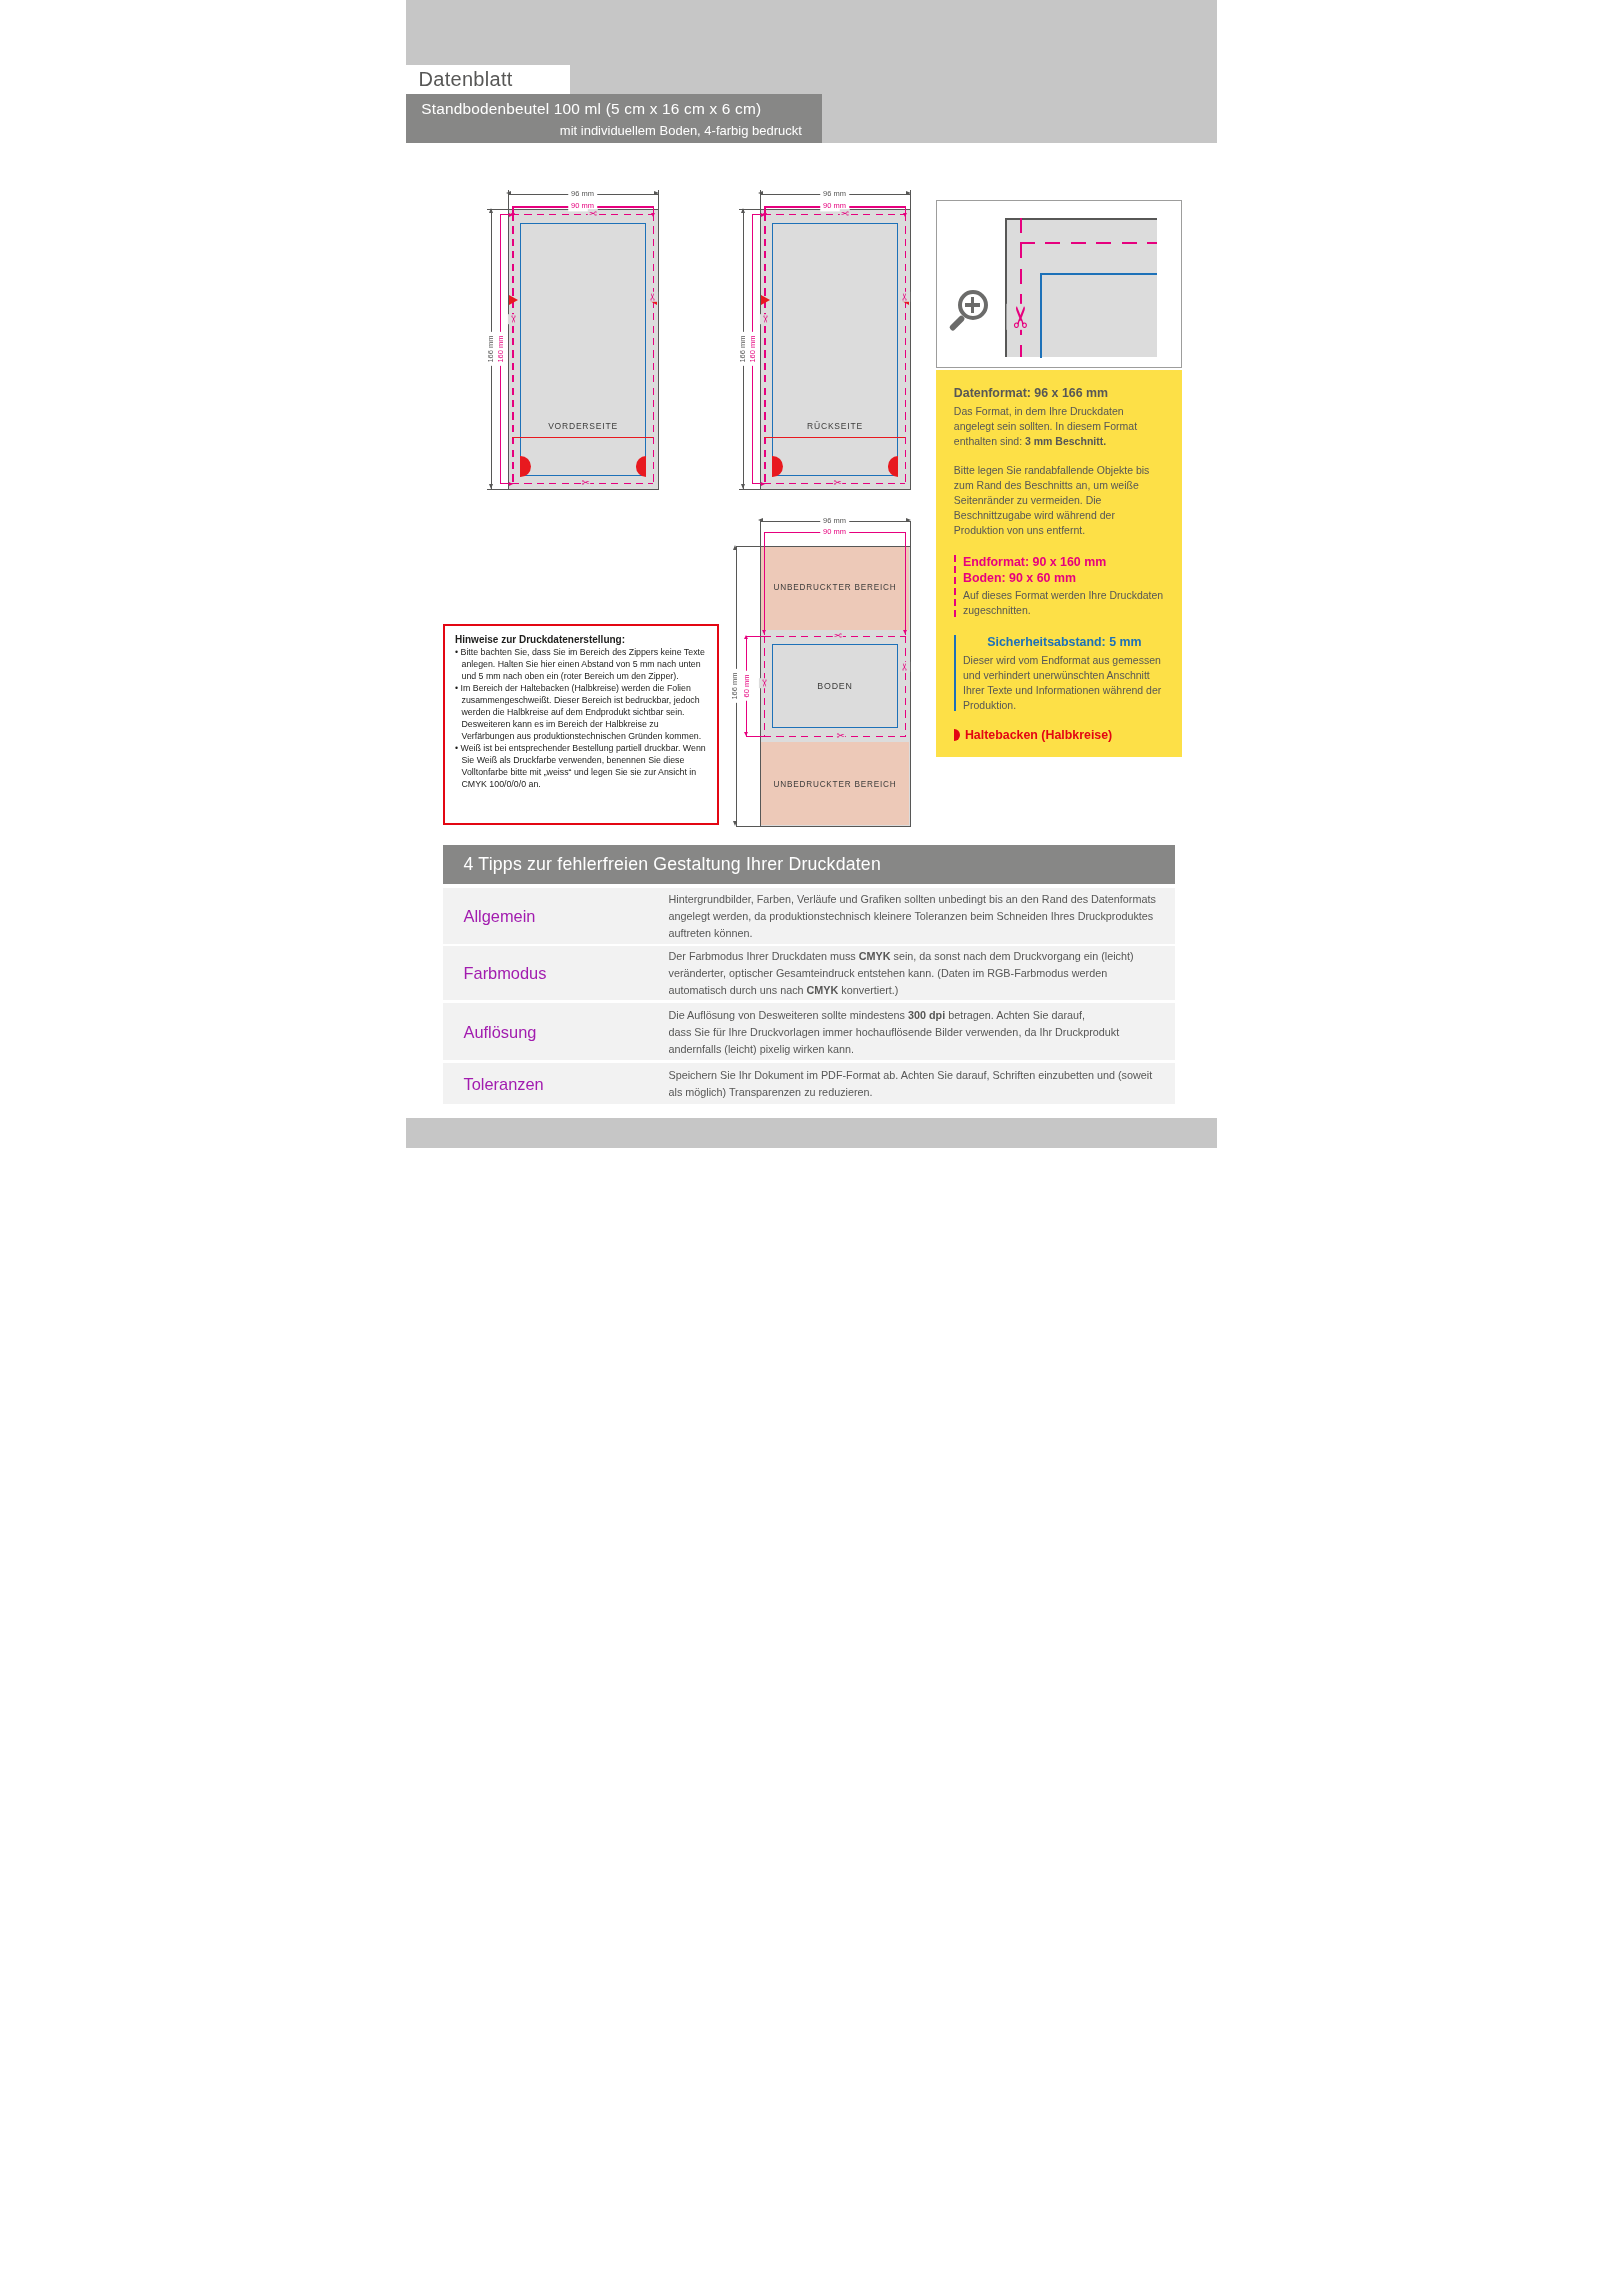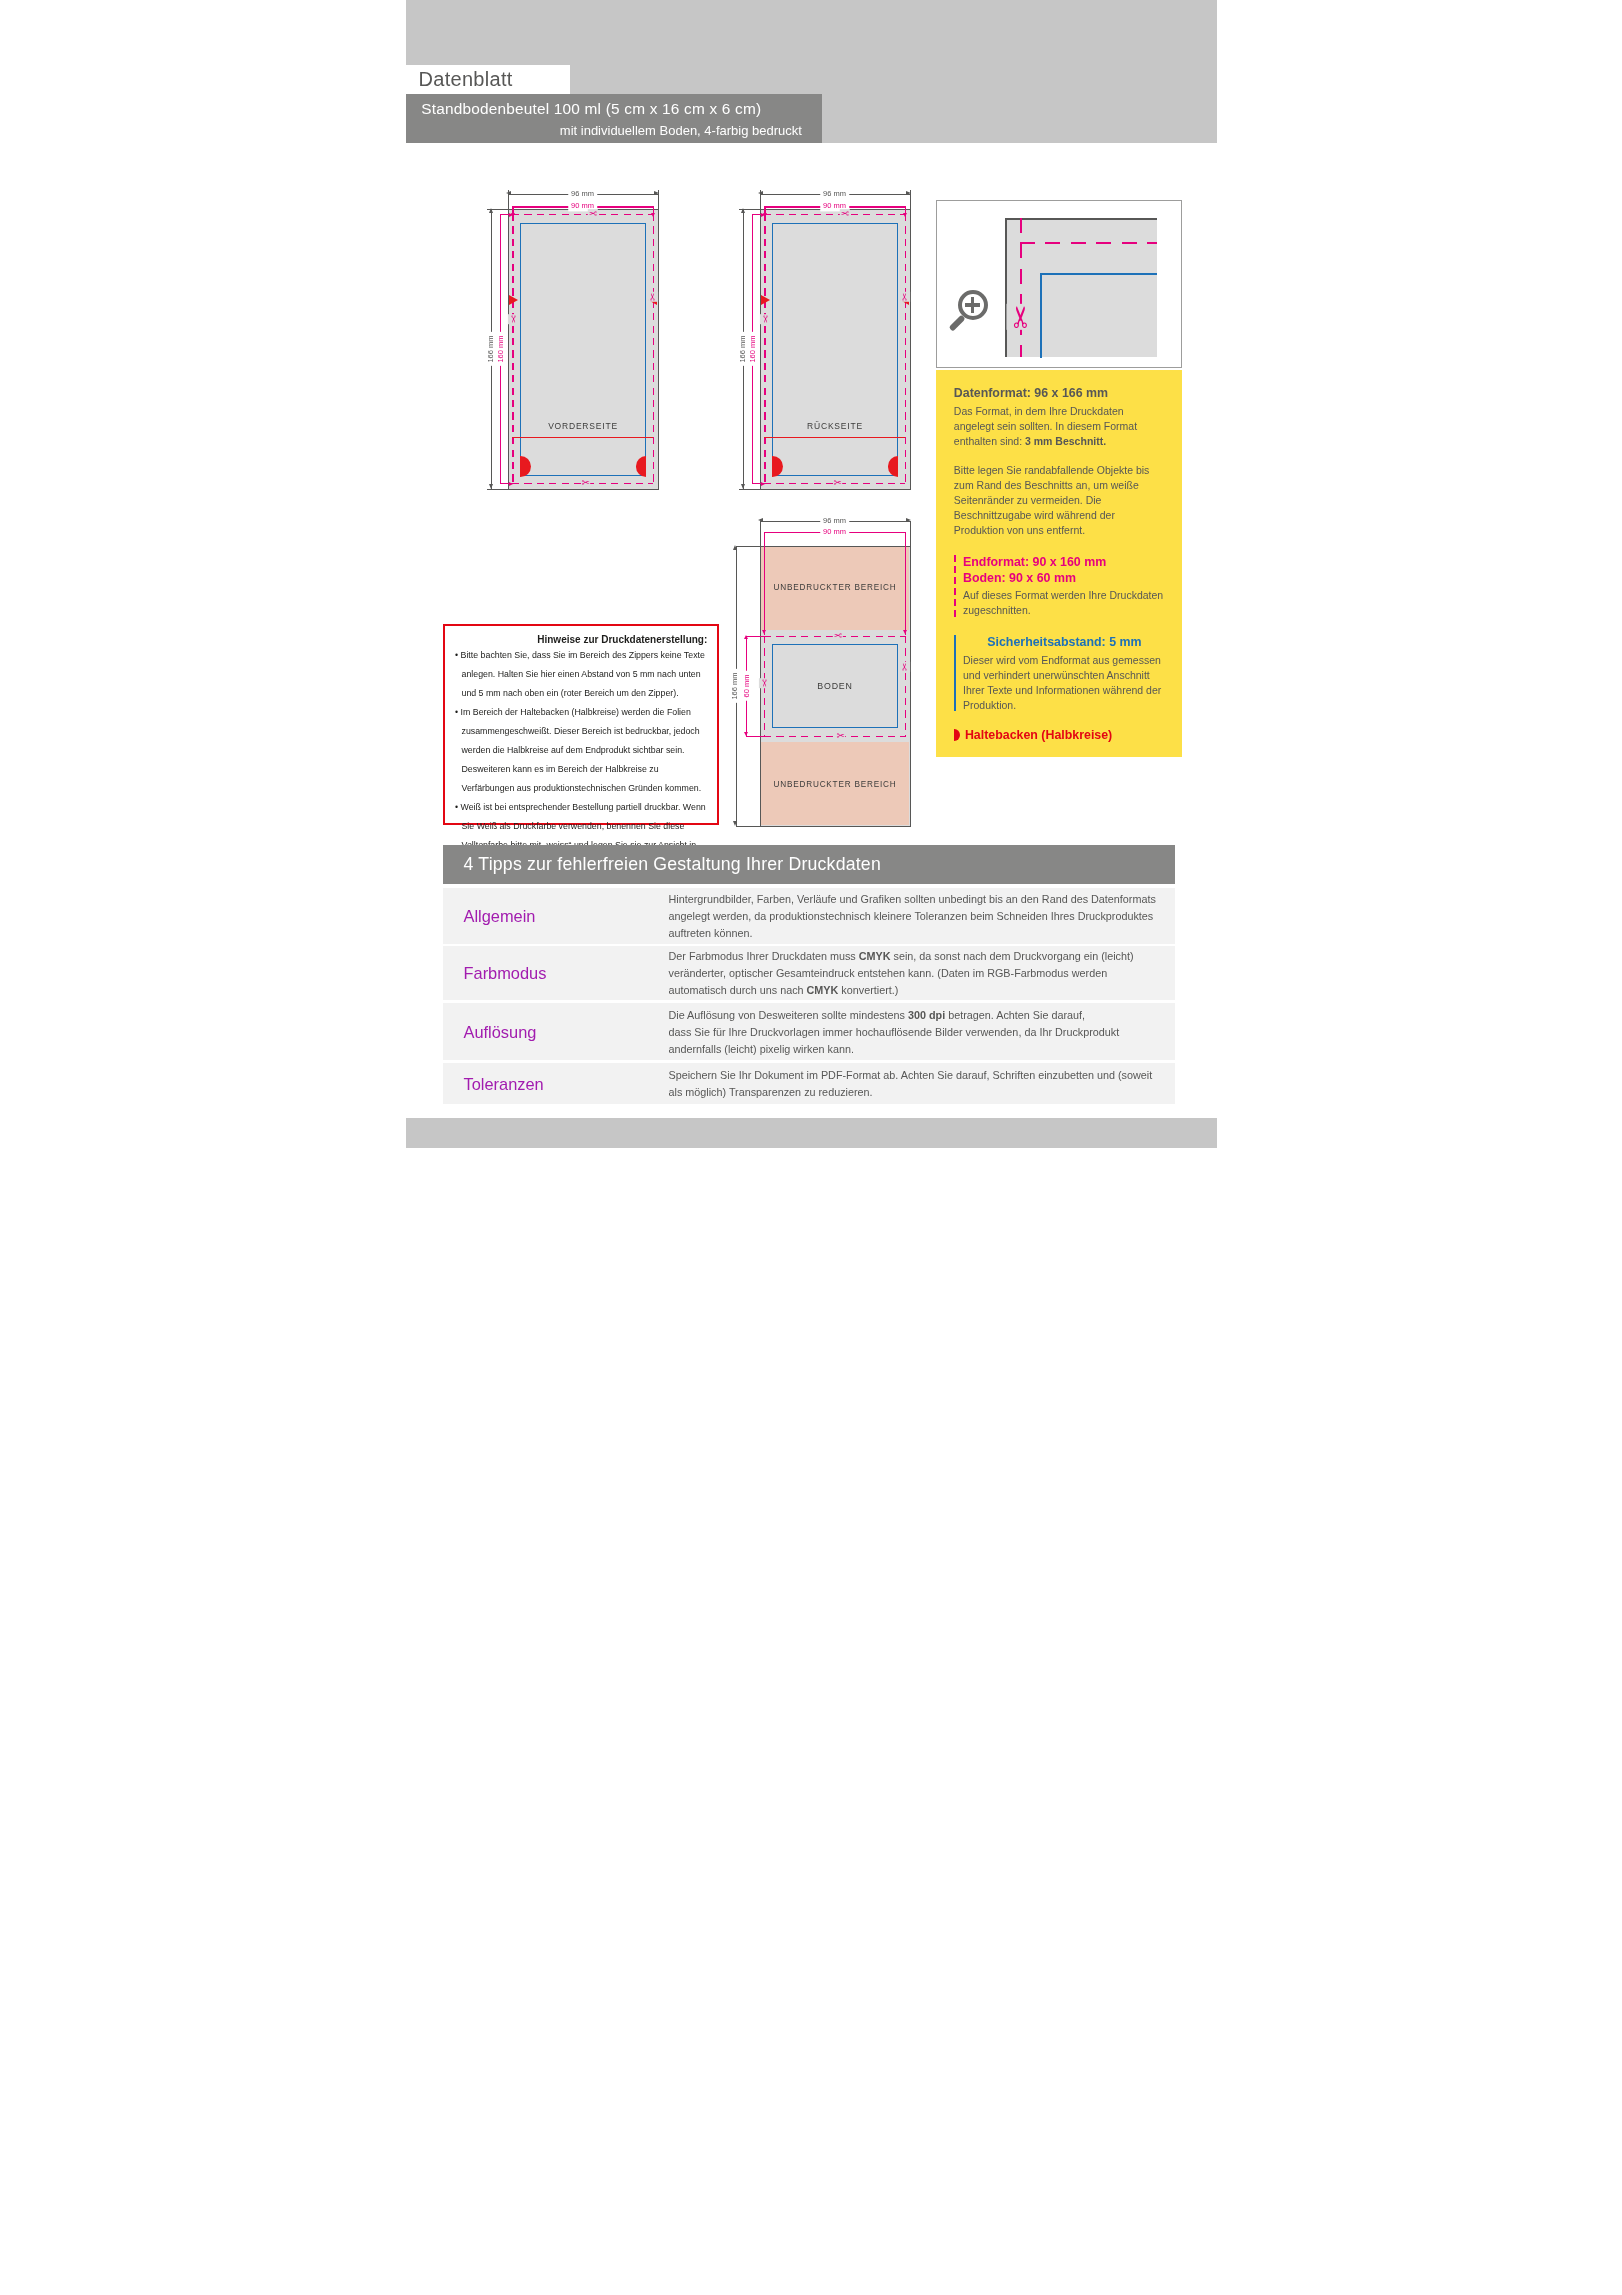--- a/index.html
+++ b/index.html
@@ -28,22 +28,22 @@
   .dlabel.m{color:#e6007e;}
   .dlabel.rot{transform:translate(-50%,-50%) rotate(-90deg);}
   .fig-label{position:absolute;left:0;right:0;text-align:center;font-size:8.5px;letter-spacing:0.8px;color:#3c3c3b;}
   .sc{position:absolute;color:#e6007e;font-family:"DejaVu Sans",sans-serif;font-size:9.8px;line-height:1;
       background:#dcdcdc;padding:0 0.7px;}
   .hc{position:absolute;width:10.5px;height:21px;background:#e8191f;}
   .salmon{position:absolute;left:1.3px;right:1.3px;background:#edc9b8;}
   
   .notes{position:absolute;left:37px;top:624px;width:276px;height:201px;border:2.6px solid #e30613;background:#fff;
          box-sizing:border-box;padding:7.9px 9.2px 0 10.5px;color:#1d1d1b;}
-  .notes h4{margin:0 0 1.3px 0;font-size:10px;text-align:right;}
-  .note-li{font-size:8.8px;line-height:19px;padding-left:6.5px;text-indent:-6.5px;}
+  .notes h4{margin:0 0 1.3px 0;font-size:10px;}
+  .note-li{font-size:8.8px;line-height:12px;padding-left:6.5px;text-indent:-6.5px;}
   
   .inset{position:absolute;left:530px;top:200px;width:246px;height:168px;background:#fff;
          border:1.6px solid #9d9d9c;box-sizing:border-box;}
   .vdash-big{position:absolute;width:2.3px;background:repeating-linear-gradient(180deg,#e6007e 0 15px,transparent 15px 25.5px);}
   .hdash-big{position:absolute;height:2.3px;background:repeating-linear-gradient(90deg,#e6007e 0 15px,transparent 15px 25.5px);}
   .panel{position:absolute;left:530px;top:370px;width:246px;height:387px;background:#fde047;
          box-sizing:border-box;padding:15.7px 15.7px 0 18.3px;color:#575756;}
   .p-head{font-size:12.4px;font-weight:bold;margin:0 0 3.9px 0;}
   .p-body{font-size:10.5px;line-height:15px;margin:0;}
   .accent{position:relative;padding-left:9.2px;}

